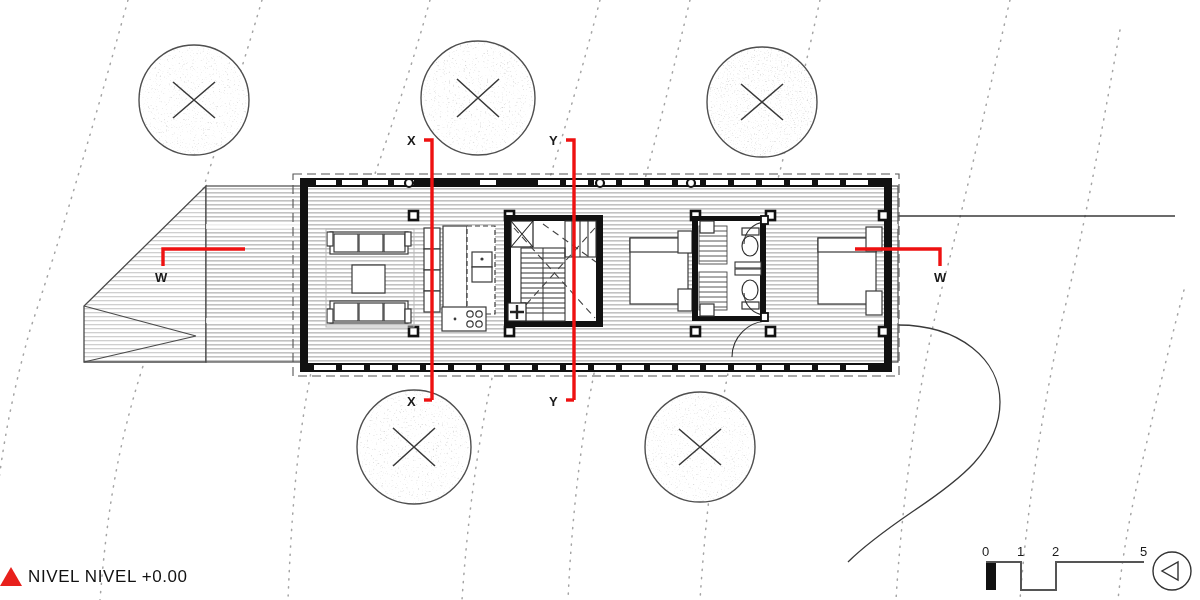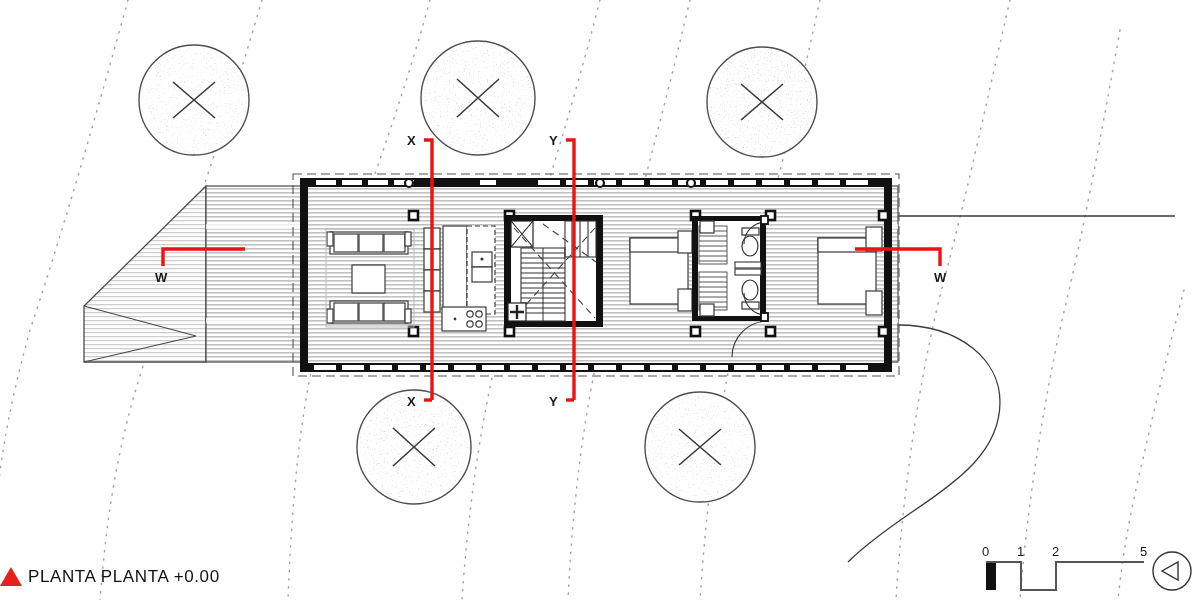--- a/index.html
+++ b/index.html
@@ -420,13 +420,13 @@
     <text class="scalenum" x="1140" y="556">5</text>
   </g>
 
   <g>
     <circle cx="1172" cy="571" r="19" fill="#ffffff" stroke="#333" stroke-width="1.4"></circle>
     <polygon points="1178,562 1178,580 1162,571" fill="#ffffff" stroke="#333" stroke-width="1.4"></polygon>
   </g>
 </svg>
 </div>
 
-<div class="titletext" style="left:28px;top:567px;">PLANTA PLANTA +0.00</div>
+<div class="titletext" style="left:28px;top:567px;">NIVEL NIVEL +0.00</div>
 
 </body></html>

